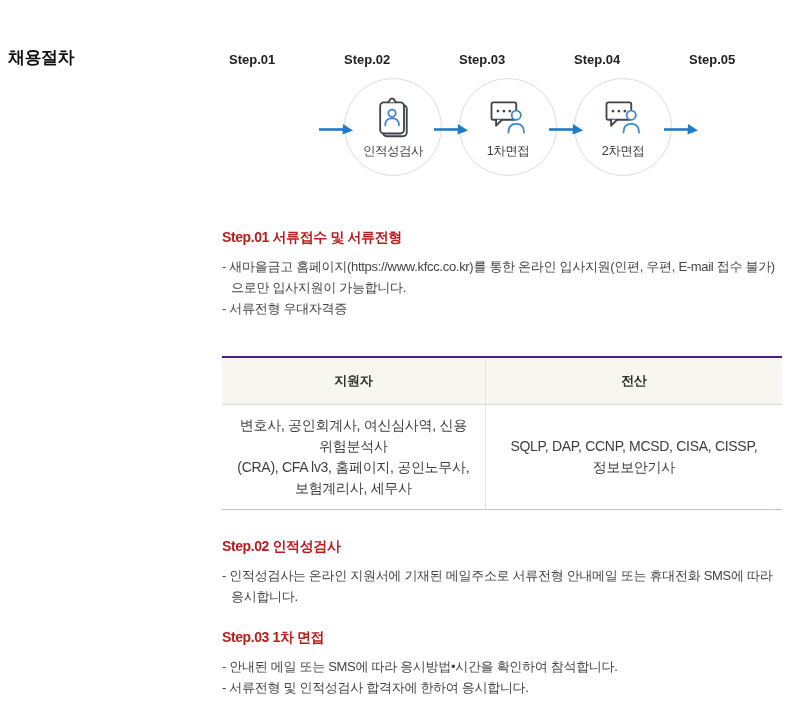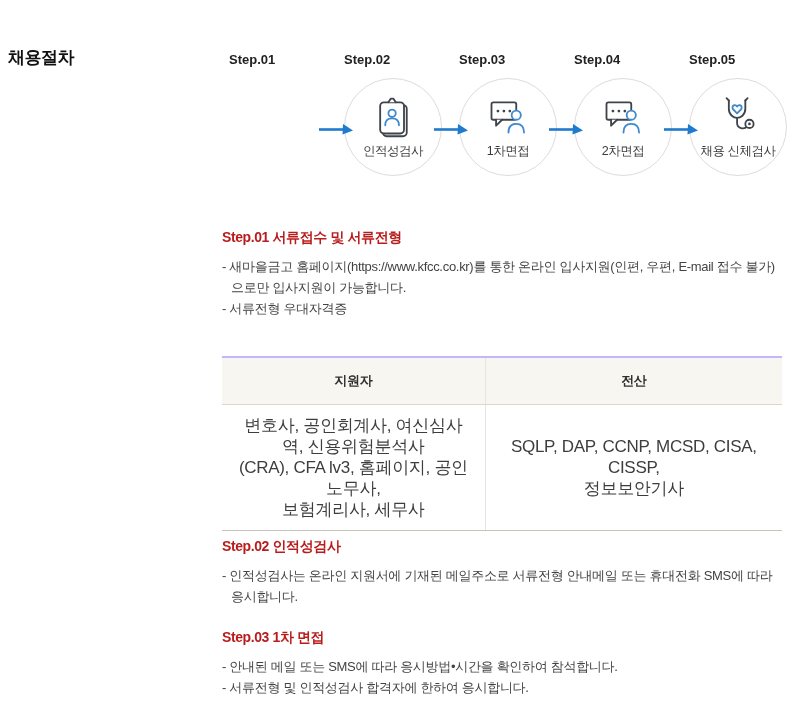--- a/index.html
+++ b/index.html
@@ -21,25 +21,25 @@
 
   
   .section { position:absolute; left:222px; width:560px; }
   .section-heading { font-size:14px; font-weight:bold; color:#b91c1c; letter-spacing:-0.4px; }
   .bullets { margin-top:9px; }
   .bullets p { font-size:13px; color:#434343; line-height:21px; letter-spacing:-0.3px;
                padding-left:9px; text-indent:-9px; margin:0; }
 
   
   .quals { position:absolute; left:222px; top:356px; width:560px; border-collapse:collapse;
-           border-top:2px solid #c4b5fd; }
+           border-top:2px solid #4c1d95; }
   .quals th { background:#f8f6f0; height:47px; font-size:13px; font-weight:bold; color:#2e2e2e;
               text-align:center; vertical-align:middle; border-bottom:1px solid #ded8cc; letter-spacing:-0.3px; }
   .quals td { background:#fff; height:92px; text-align:center; vertical-align:middle;
-              font-size:17px; color:#3d3d3d; border-bottom:1px solid #c9c3b9; padding:10px 14px; letter-spacing:-0.3px; }
+              font-size:14px; color:#3d3d3d; border-bottom:1px solid #c9c3b9; padding:10px 14px; letter-spacing:-0.3px; }
   .quals th + th, .quals td + td { border-left:1px solid #e7e4dd; }
   .quals td span { display:block; line-height:21px; }
   .col-applicant { width:47%; }
 </style>
 </head>
 <body>
 
 <div class="canvas">
 
   <h2 class="page-title">채용절차</h2>
@@ -95,33 +95,20 @@
         <path d="M24.5 41 C24.5 33.5 28.5 31.5 33 31.5 C37.5 31.5 41.5 33.5 41.5 41" stroke="#4189cd" stroke-width="2" fill="#fff"></path>
       </svg>
       <div class="step-name">
         <span>2차면접</span>
       </div>
     </div>
   </div>
 
   <div class="step" style="left:689px">
     <div class="step-label">Step.05</div>
-    <div class="circle">
-      <svg class="icon" viewBox="0 0 48 48" fill="none" stroke-linecap="round" stroke-linejoin="round">
-        <path d="M14 6 V15 C14 22 19.5 25 23 25 C26.5 25 32 22 32 15 V6" stroke="#3f444a" stroke-width="2"></path>
-        <path d="M14 6 L11.5 3.5 M32 6 L34.5 3.5" stroke="#3f444a" stroke-width="2"></path>
-        <path d="M23 25 V30.5 C23 36.5 30.5 38 34 34.5" stroke="#3f444a" stroke-width="2"></path>
-        <circle cx="36.5" cy="31.5" r="4.5" stroke="#3f444a" stroke-width="2" fill="#fff"></circle>
-        <circle cx="36.5" cy="31.5" r="1.5" fill="#3f444a"></circle>
-        <path d="M23 20 L18.8 15.8 C17.3 14.3 17.8 11.7 19.9 11.2 C21.2 10.9 22.3 11.5 23 12.6 C23.7 11.5 24.8 10.9 26.1 11.2 C28.2 11.7 28.7 14.3 27.2 15.8 Z" stroke="#4189cd" stroke-width="2"></path>
-      </svg>
-      <div class="step-name">
-        <span>채용 신체검사</span>
-      </div>
-    </div>
   </div>
 
   <svg class="arrow" style="left:318px" viewBox="0 0 36 16">
     <path d="M1 8.5 H26" stroke="#1f7bce" stroke-width="2.6" fill="none"></path>
     <polygon points="25,3 35,9.5 24.5,13.4" fill="#1f7bce"></polygon>
   </svg>
   <svg class="arrow" style="left:433px" viewBox="0 0 36 16">
     <path d="M1 8.5 H26" stroke="#1f7bce" stroke-width="2.6" fill="none"></path>
     <polygon points="25,3 35,9.5 24.5,13.4" fill="#1f7bce"></polygon>
   </svg>

